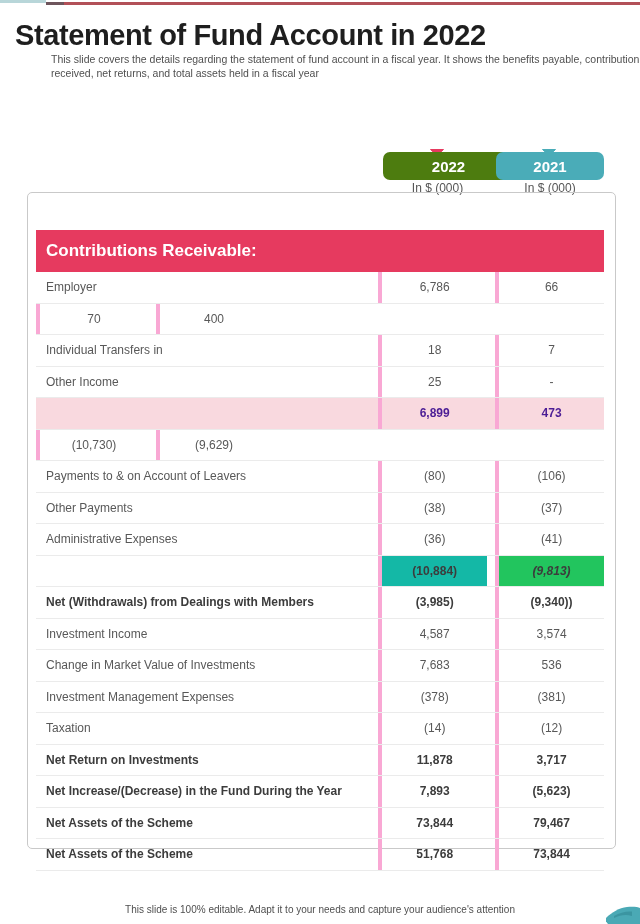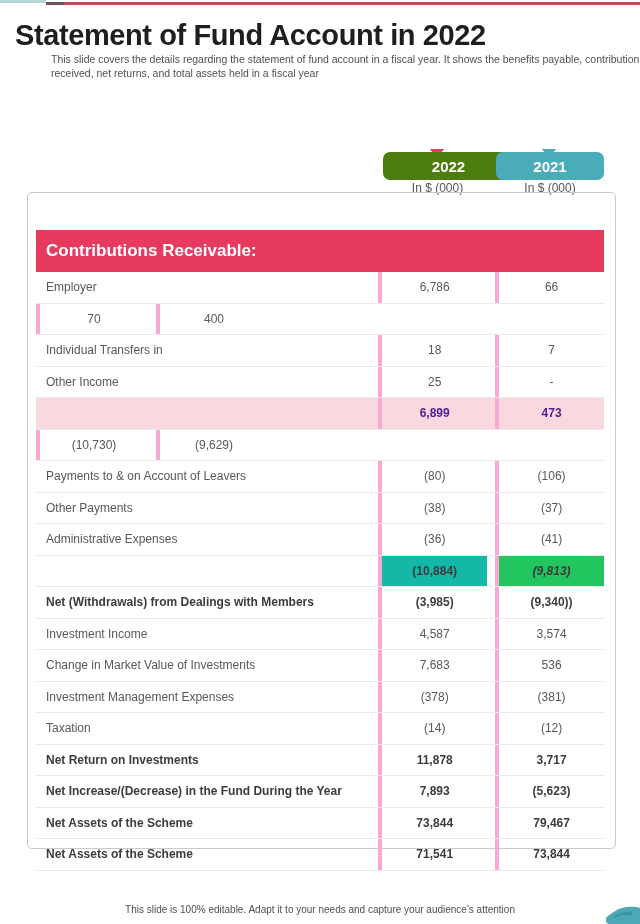--- a/index.html
+++ b/index.html
@@ -199,21 +199,21 @@
         <div class="c-val v2022">7,893</div>
         <div class="c-val v2021">(5,623)</div>
       </div>
       <div class="t-row bold">
         <div class="c-label">Net Assets of the Scheme</div>
         <div class="c-val v2022">73,844</div>
         <div class="c-val v2021">79,467</div>
       </div>
       <div class="t-row bold">
         <div class="c-label">Net Assets of the Scheme</div>
-        <div class="c-val v2022">71,541</div>
+        <div class="c-val v2022">51,768</div>
         <div class="c-val v2021">73,844</div>
       </div>
     </div>
 </div>
 
 <div class="footer-note">This slide is 100% editable. Adapt it to your needs and capture your audience's attention</div>
 
 <span class="corner-graphic">
   <svg width="34" height="27" viewBox="0 0 34 27">
     <path d="M0 21 C 6 15, 13 11, 21 10 C 27 9.4, 32 10, 34 11 L34 27 L2 27 C 0 25, -1 23, 0 21 Z" fill="#4aa9b5"></path>

